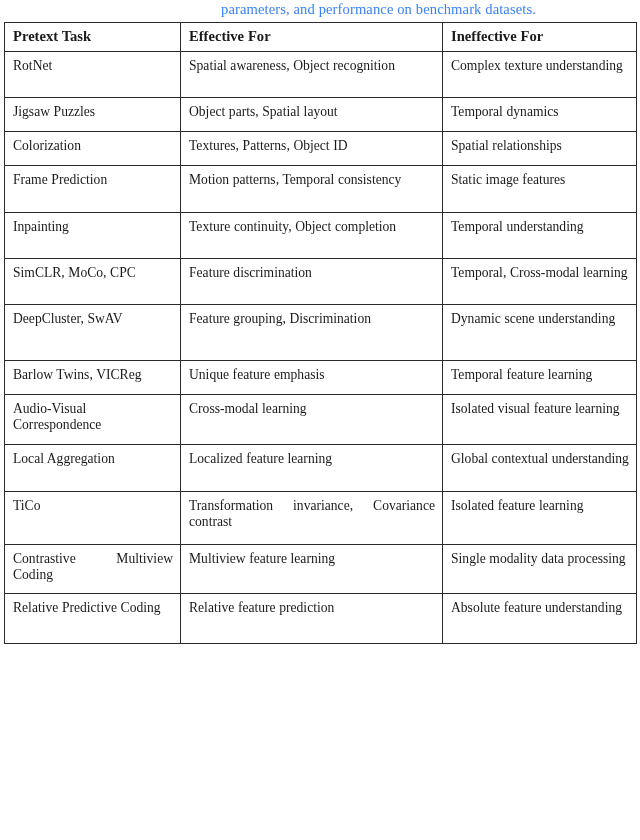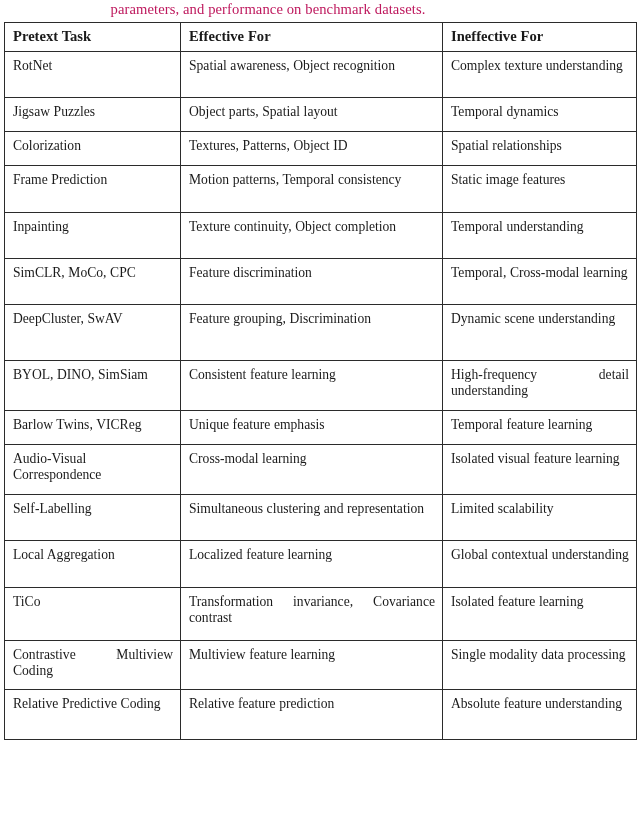--- a/index.html
+++ b/index.html
@@ -23,25 +23,25 @@
     height: 840px;
     box-sizing: border-box;
   }
 
   
   .caption-line {
     position: absolute;
     left: 0;
     top: 0px;
     width: 536px;
-    text-align: center;
+    text-align: right;
     font-size: 14.6px;
     line-height: 19px;
     letter-spacing: 0.1px;
-    color: #be185d;
+    color: #3b82f6;
     white-space: nowrap;
   }
 
   
   .table-wrap {
     position: absolute;
     left: 4px;
     top: 22px;
     width: 632px;
   }
@@ -144,39 +144,29 @@
           <tr style="height: 46px;">
             <td>SimCLR, MoCo, CPC</td>
             <td>Feature discrimination</td>
             <td>Temporal, Cross-modal learning</td>
           </tr>
           <tr style="height: 56px;">
             <td>DeepCluster, SwAV</td>
             <td>Feature grouping, Discrimination</td>
             <td>Dynamic scene understanding</td>
           </tr>
-          <tr style="height: 50px;">
-            <td>BYOL, DINO, SimSiam</td>
-            <td>Consistent feature learning</td>
-            <td>High-frequency detail understanding</td>
-          </tr>
           <tr style="height: 34px;">
             <td>Barlow Twins, VICReg</td>
             <td>Unique feature emphasis</td>
             <td>Temporal feature learning</td>
           </tr>
           <tr style="height: 50px;">
             <td>Audio-Visual Correspondence</td>
             <td>Cross-modal learning</td>
             <td>Isolated visual feature learning</td>
-          </tr>
-          <tr style="height: 46px;">
-            <td>Self-Labelling</td>
-            <td>Simultaneous clustering and representation</td>
-            <td>Limited scalability</td>
           </tr>
           <tr style="height: 47px;">
             <td>Local Aggregation</td>
             <td>Localized feature learning</td>
             <td>Global contextual understanding</td>
           </tr>
           <tr style="height: 53px;">
             <td>TiCo</td>
             <td>Transformation invariance, Covariance contrast</td>
             <td>Isolated feature learning</td>

